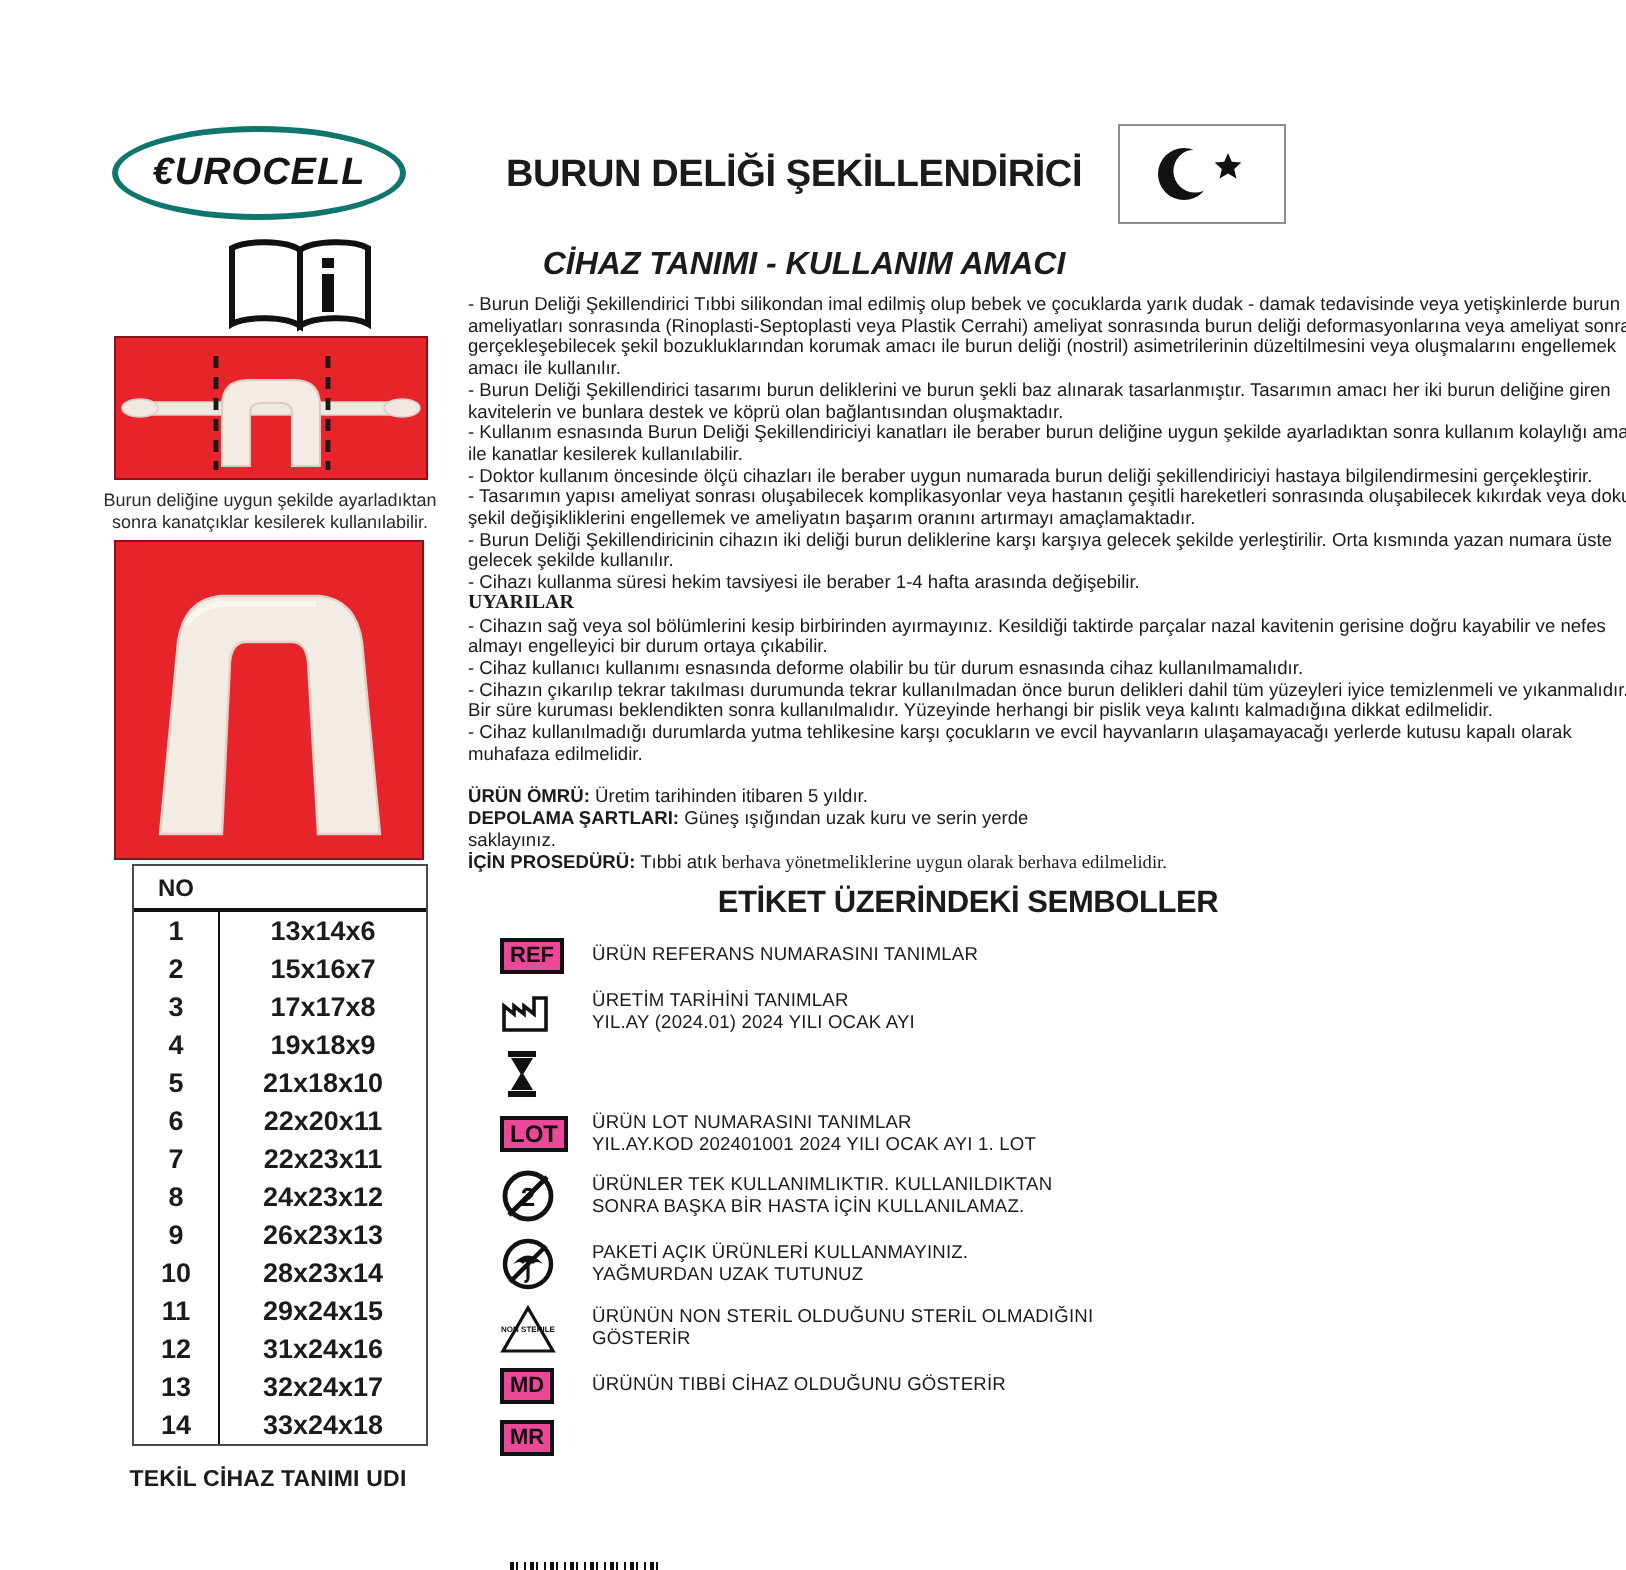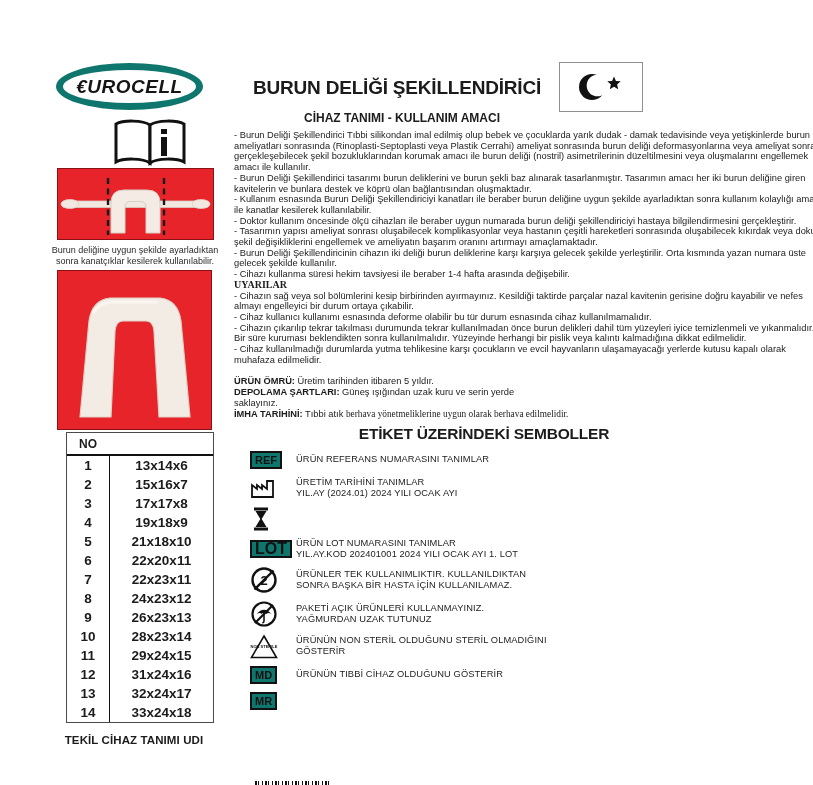--- a/index.html
+++ b/index.html
@@ -5,21 +5,21 @@
   * { margin:0; padding:0; box-sizing:border-box; }
   html,body { background:#ffffff; }
   body {
     width:813px; height:785px; position:relative; overflow:hidden;
     font-family:"Liberation Sans", sans-serif; color:#1b1b1b;
   }
 
   
   .logo-oval {
     position:absolute; left:56px; top:63px; width:147px; height:47px;
-    border:7px solid #0f766e; border-radius:50%;
+    border:3px solid #0f766e; border-radius:50%;
     display:flex; align-items:center; justify-content:center;
   }
   .logo-text { font-style:italic; font-weight:bold; font-size:19px; letter-spacing:0.5px; color:#151515; }
 
   .booklet-icon { position:absolute; left:111px; top:117px; }
 
   .red-box1 {
     position:absolute; left:57px; top:168px; width:157px; height:72px;
     background:#e8242b; border:1px solid #8a1116;
   }
@@ -71,21 +71,21 @@
   .header-area { position:relative; height:50px; }
   .doc-title {
     position:absolute; left:0; top:17px; width:326px; text-align:center;
     font-size:19px; font-weight:bold; letter-spacing:-0.2px; white-space:nowrap;
   }
   .flag-box {
     position:absolute; left:325px; top:2px; width:84px; height:50px;
     border:1px solid #8f8f8f; background:#fff;
     display:flex; align-items:center; justify-content:center;
   }
-  .doc-subtitle { width:336px; text-align:center; font-weight:bold; font-size:12px; margin-top:1px; }
+  .doc-subtitle { width:336px; text-align:center; font-weight:bold; font-size:16px; margin-top:14px;font-style:italic; }
 
   .body-text { font-size:9.3px; line-height:10.7px; margin-top:5px; }
   .body-text p { margin:0; }
   .warn-title { font-family:"Liberation Serif", serif; font-weight:bold; font-size:10px; }
   .info-block { margin-top:11px; font-size:9.3px; line-height:10.8px; }
   .info-block .lbl { font-weight:bold; }
   .pre-line { white-space:pre-line; }
   .serif-bit { font-family:"Liberation Serif", serif; }
 
   .symbols-heading {
@@ -93,23 +93,23 @@
     margin-top:5px; letter-spacing:-0.2px;
   }
   .symbols-list { margin-top:7px; }
   .sym-row { display:flex; align-items:center; margin-bottom:6px; min-height:20px; }
   .sym-icon-cell { flex:0 0 62px; padding-left:16px; display:flex; align-items:center; }
   .sym-text { font-size:9.3px; line-height:11px; letter-spacing:0.1px; }
   .sym-text span { display:block; }
 
   .framed-label {
     display:inline-block; border:2px solid #111; font-weight:bold; font-size:11px;
-    padding:0px 3px; line-height:14px; background:#0f766e; color:#111;
-  }
-  .framed-label.small { font-size:16px; }
+    padding:0px 3px; line-height:14px; background:#ec4899; color:#111;
+  }
+  .framed-label.small { font-size:12px; }
 
   .nonsterile-wrap { position:relative; width:28px; height:25px; }
   .nonsterile-text {
     position:absolute; left:0; top:11px; width:28px; text-align:center;
     font-size:4px; line-height:4.5px; font-weight:bold; color:#111;
   }
 </style>
 </head>
 <body>
 
@@ -239,21 +239,21 @@
     <p>- Cihazın sağ veya sol bölümlerini kesip birbirinden ayırmayınız. Kesildiği taktirde parçalar nazal kavitenin gerisine doğru kayabilir ve nefes almayı engelleyici bir durum ortaya çıkabilir.</p>
     <p>- Cihaz kullanıcı kullanımı esnasında deforme olabilir bu tür durum esnasında cihaz kullanılmamalıdır.</p>
     <p>- Cihazın çıkarılıp tekrar takılması durumunda tekrar kullanılmadan önce burun delikleri dahil tüm yüzeyleri iyice temizlenmeli ve yıkanmalıdır. Bir süre kuruması beklendikten sonra kullanılmalıdır. Yüzeyinde herhangi bir pislik veya kalıntı kalmadığına dikkat edilmelidir.</p>
     <p>- Cihaz kullanılmadığı durumlarda yutma tehlikesine karşı çocukların ve evcil hayvanların ulaşamayacağı yerlerde kutusu kapalı olarak muhafaza edilmelidir.</p>
   </div>
 
   <div class="info-block">
     <p><span class="lbl">ÜRÜN ÖMRÜ:</span><span> Üretim tarihinden itibaren 5 yıldır.</span></p>
     <p class="pre-line"><span class="lbl">DEPOLAMA ŞARTLARI:</span><span> Güneş ışığından uzak kuru ve serin yerde
 saklayınız.</span></p>
-    <p><span class="lbl">İMHA TARİHİNİ:</span><span> Tıbbi atık </span><span class="serif-bit">berhava yönetmeliklerine uygun olarak berhava edilmelidir.</span></p>
+    <p><span class="lbl">İÇİN PROSEDÜRÜ:</span><span> Tıbbi atık </span><span class="serif-bit">berhava yönetmeliklerine uygun olarak berhava edilmelidir.</span></p>
   </div>
 
   <div class="symbols-heading">ETİKET ÜZERİNDEKİ SEMBOLLER</div>
 
   <div class="symbols-list">
 
     <div class="sym-row">
       <div class="sym-icon-cell">
           <span class="framed-label">REF</span>
         </div>

